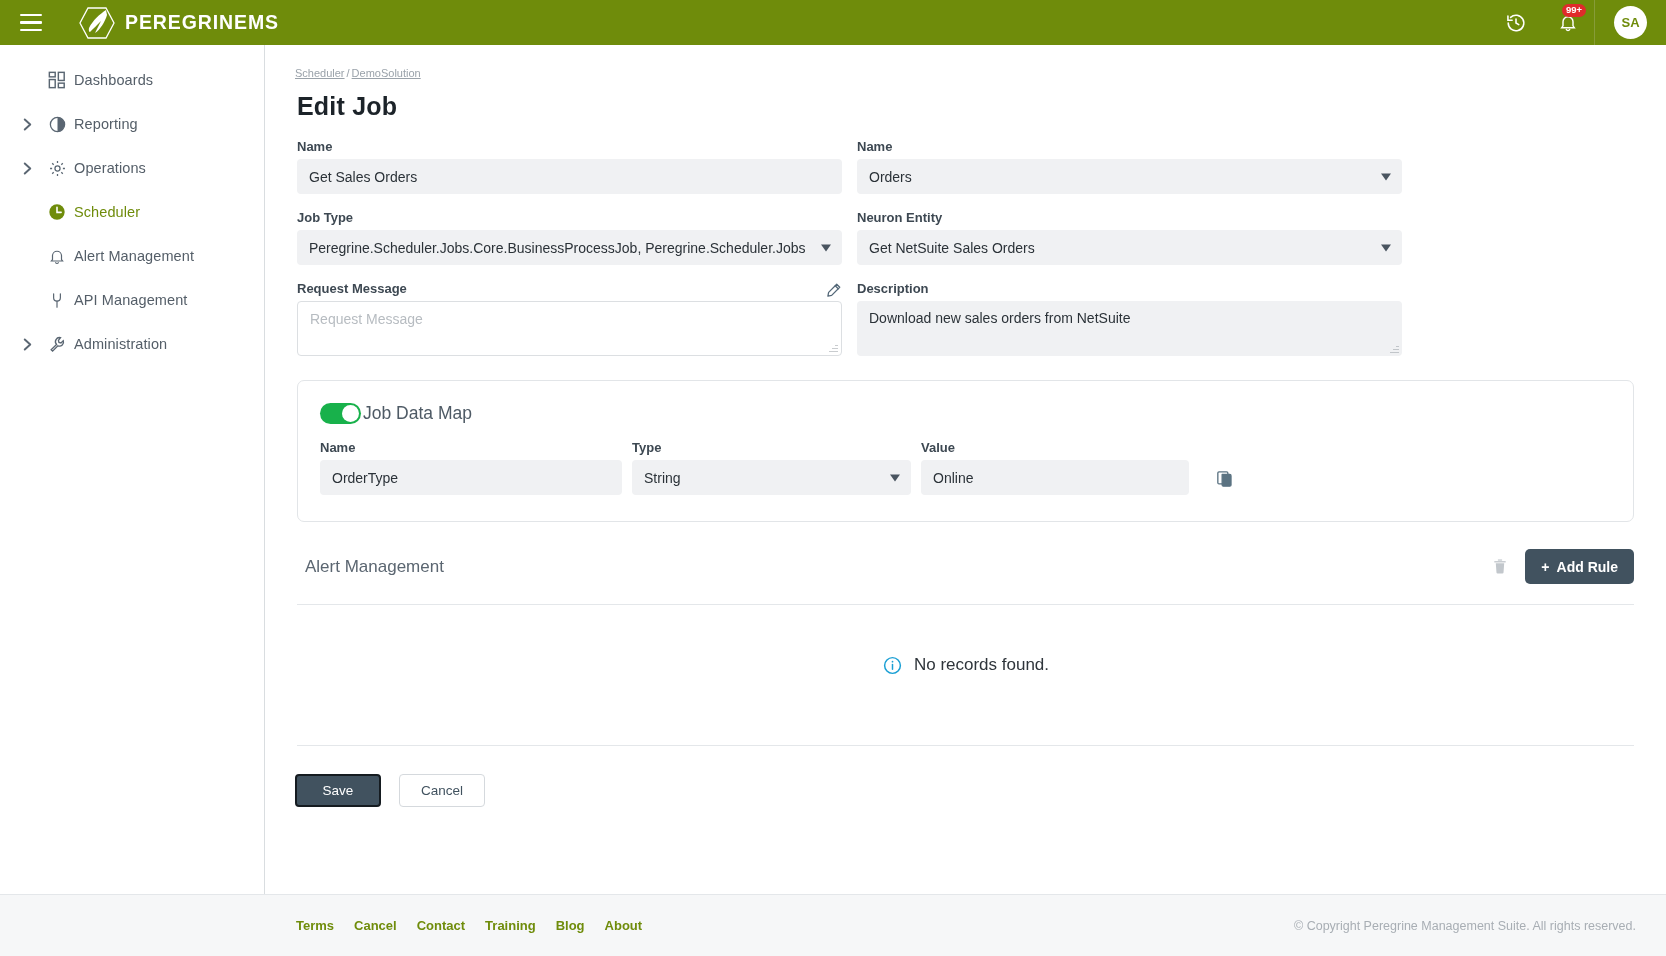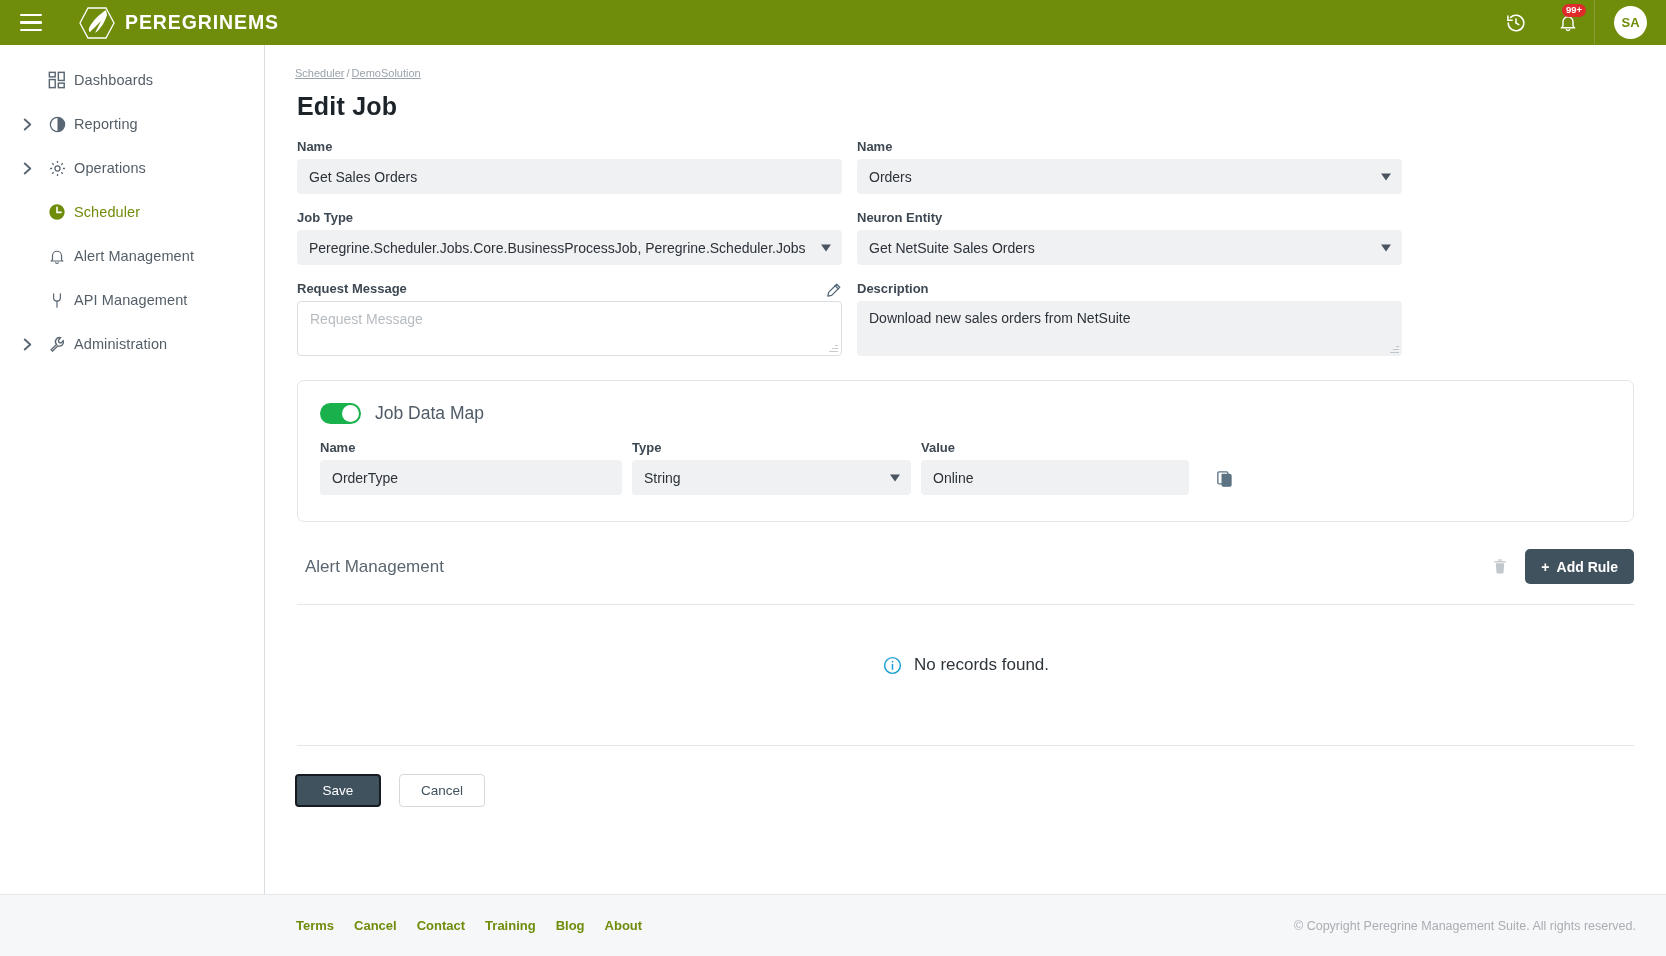--- a/index.html
+++ b/index.html
@@ -178,21 +178,21 @@
   .resize-grip i:nth-child(2) { bottom: 4px; width: 6px; }
   .resize-grip i:nth-child(3) { bottom: 7px; width: 3px; }
 
   
   .jdm-card {
     margin: 8px 2px 0 2px;
     border: 1px solid #e2e5e8; border-radius: 7px;
     padding: 22px 22px 26px 22px;
     background: #ffffff;
   }
-  .jdm-head { display: flex; align-items: center; gap: 14px; }
+  .jdm-head { display: flex; align-items: center; gap: 2px; }
   .toggle {
     width: 41px; height: 21px; border-radius: 11px;
     background: #18b14b; position: relative; cursor: pointer;
     flex: 0 0 41px;
   }
   .toggle .knob {
     position: absolute; right: 2px; top: 2px;
     width: 17px; height: 17px; border-radius: 50%;
     background: #ffffff;
   }

